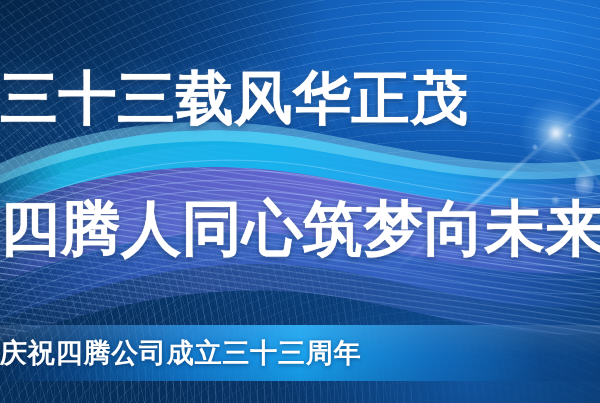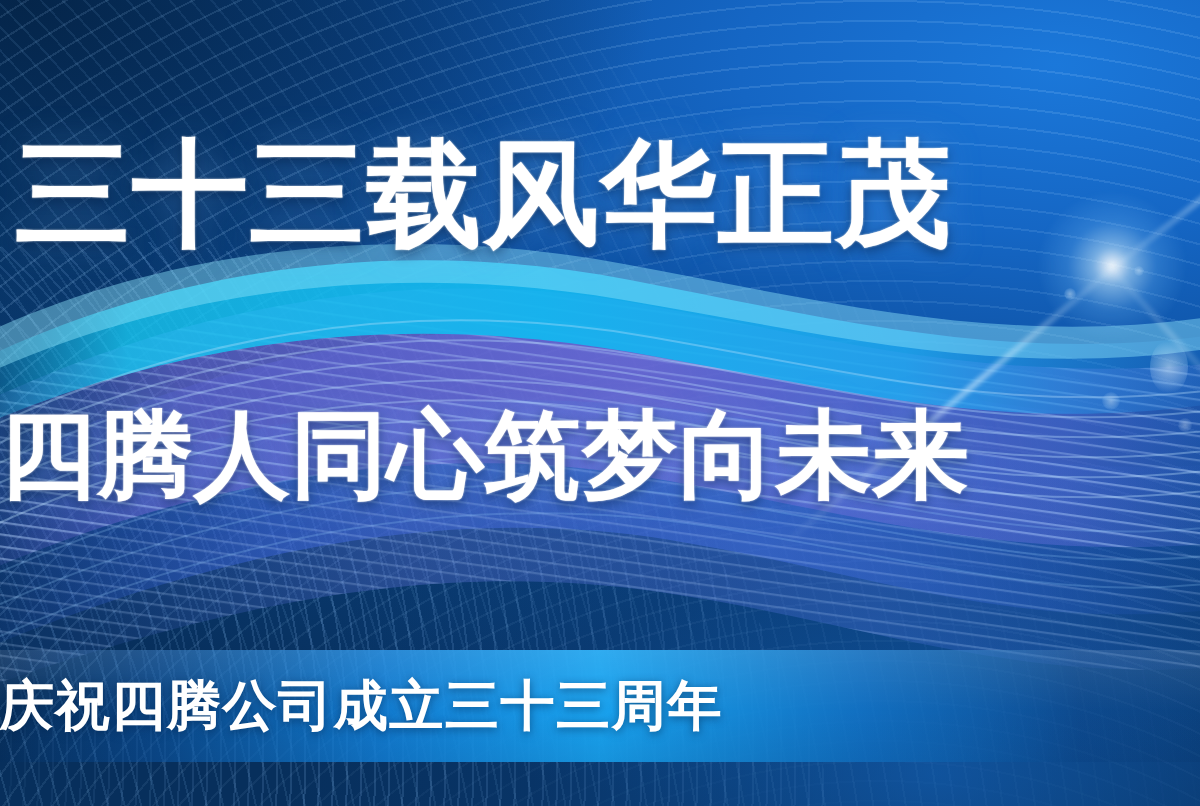--- a/index.html
+++ b/index.html
@@ -146,38 +146,38 @@
 
   .content {
     position: absolute;
     inset: 0;
   }
 
   .headline {
     position: absolute;
     left: 0;
     width: 476px;
-    text-align: right;
+    text-align: left;
     color: #ffffff;
     font-weight: 700;
     letter-spacing: 0.01em;
     white-space: nowrap;
     text-shadow:
        0 0 1px rgba(255,255,255,0.9),
        0 2px 6px rgba(4,30,70,0.55),
        0 0 18px rgba(120,190,255,0.35);
   }
   .headline-1 {
     top: 66px;
     font-size: 58px;
     line-height: 64px;
   }
   .headline-2 {
     top: 196px;
-    font-size: 48px;
+    font-size: 60px;
     line-height: 66px;
   }
 
   
 
   .subtitle-band {
     position: absolute;
     left: 0;
     top: 325px;
     width: 600px;

